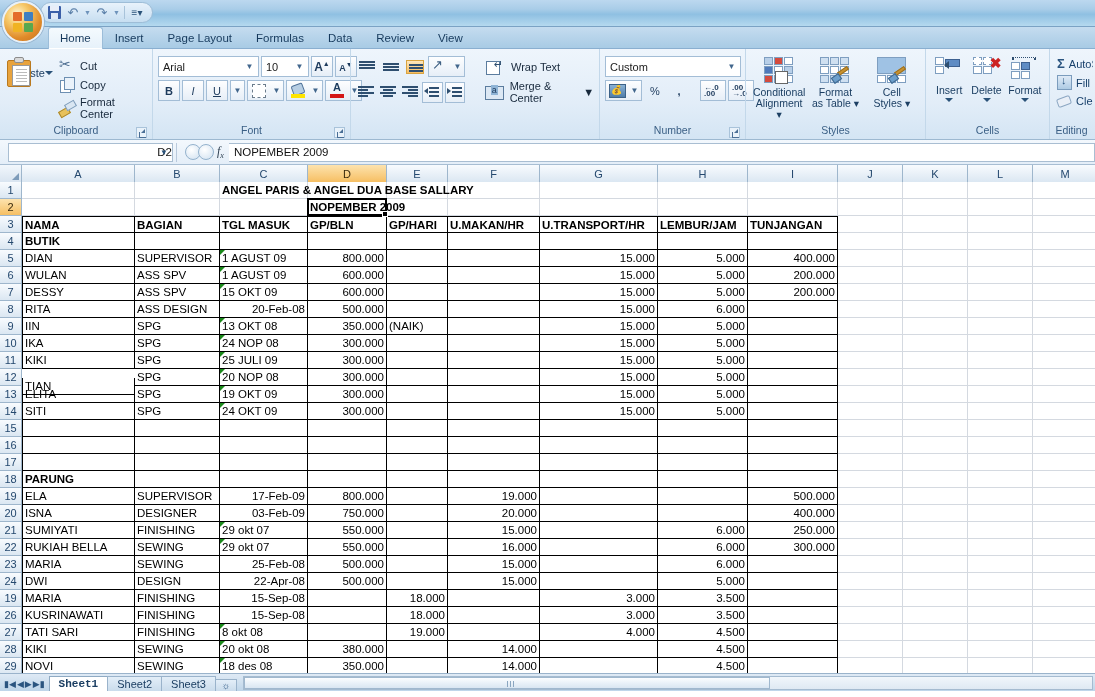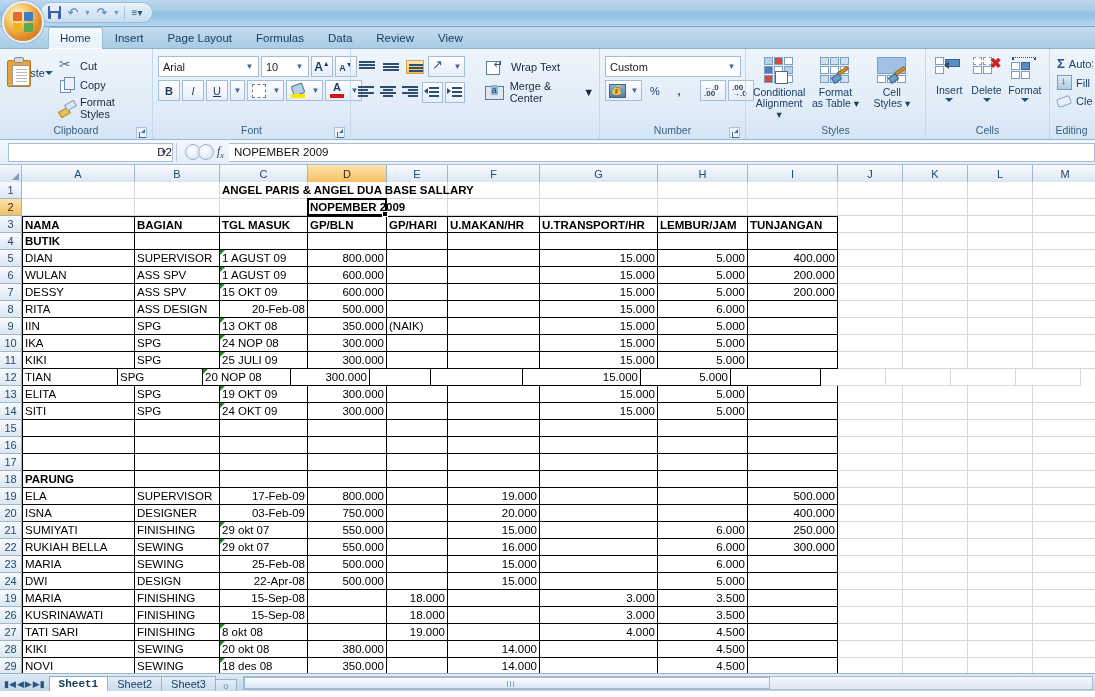--- a/index.html
+++ b/index.html
@@ -356,21 +356,21 @@
           <div class="cb-item">
             <span class="ic16 scissors"></span>
             <span>Cut</span>
           </div>
           <div class="cb-item">
             <span class="ic16 copy-ic"></span>
             <span>Copy</span>
           </div>
           <div class="cb-item">
             <span class="ic16 brush-ic"></span>
-            <span>Format Styles</span>
+            <span>Format Center</span>
           </div>
         </div>
       </div>
       <div class="rgroup-label">
         <span>Clipboard</span>
         <span class="dlg-launch"></span>
       </div>
     </div>
 
     <div class="rgroup" style="width:198px">
@@ -1039,21 +1039,21 @@
             <div class="cell bd r" style="width: 90px;">
               <span>5.000</span>
             </div>
             <div class="cell bd" style="width: 90px;"></div>
             <div class="cell" style="width: 65px;"></div>
             <div class="cell" style="width: 65px;"></div>
             <div class="cell" style="width: 65px;"></div>
             <div class="cell" style="width: 65px;"></div>
           </div>
           <div class="grow">
-            <div class="cell bd bdl" style="width: 96px;">
+            <div class="cell bd bdl" style="width: 113px; margin-top: 9px;">
               <span>TIAN</span>
             </div>
             <div class="cell bd" style="width: 85px;">
               <span>SPG</span>
             </div>
             <div class="cell bd" style="width: 88px;">
               <span>20 NOP 08</span>
               <i class="errtri"></i>
             </div>
             <div class="cell bd r" style="width: 79px;">

